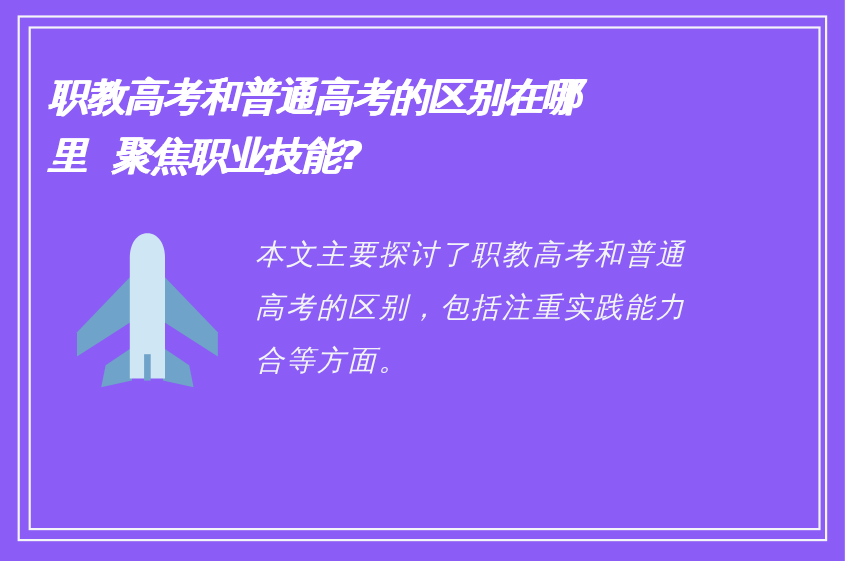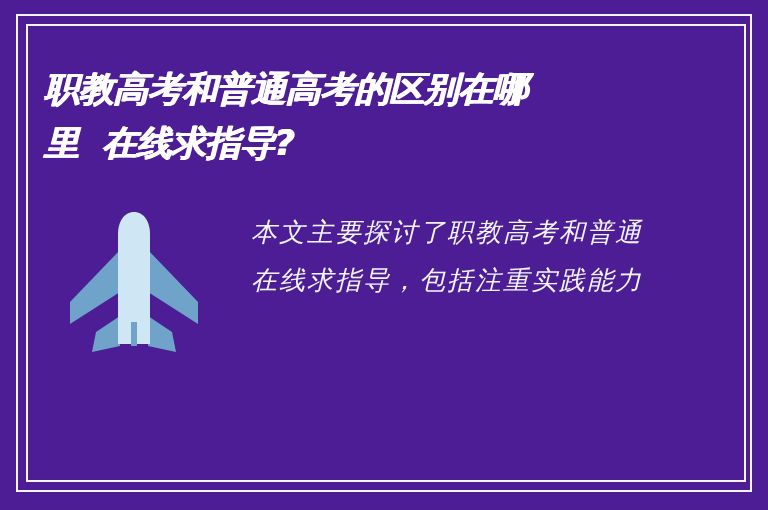--- a/index.html
+++ b/index.html
@@ -10,21 +10,21 @@
     width: 768px;
     height: 510px;
     overflow: hidden;
     font-family: "Liberation Sans", sans-serif;
   }
 
   #poster {
     position: relative;
     width: 768px;
     height: 510px;
-    background: #4c1d95;
+    background: #8b5cf6;
     box-sizing: border-box;
     text-decoration: underline;
   }
 
   
   .frame {
     position: absolute;
     border-style: solid;
     border-color: #f4f5f8;
     pointer-events: none;
@@ -87,34 +87,33 @@
     width: 430px;
   }
   .body-line {
     color: #f2f4f8;
     font-family: "DejaVu Serif", "Liberation Serif", serif;
     font-style: italic;
     font-size: 26px;
     line-height: 48px;
     letter-spacing: 2px;
     white-space: pre;
-    text-align: center;
   }
 </style>
 </head>
 <body>
 
 <div id="poster">
 
   <div class="frame frame-outer"></div>
   <div class="frame frame-inner"></div>
 
   <div class="title-block">
     <div class="title-line">职教高考和普通高考的区别在哪</div>
-    <div class="title-line">里  在线求指导?</div>
+    <div class="title-line">里  聚焦职业技能?</div>
   </div>
 
   <div class="plane-wrap">
     <svg viewBox="0 0 144 152" xmlns="http://www.w3.org/2000/svg">
 
       <polygon points="58,44 58,86 8,118 8,96" fill="#6fa3c9"></polygon>
 
       <polygon points="86,44 86,86 136,118 136,96" fill="#6fa3c9"></polygon>
 
       <polygon points="58,110 58,140 30,146 34,126" fill="#6fa3c9"></polygon>
@@ -122,16 +121,17 @@
       <polygon points="86,110 86,140 114,146 110,126" fill="#6fa3c9"></polygon>
 
       <path d="M72,6 C82,6 88,16 88,28 L88,138 L56,138 L56,28 C56,16 62,6 72,6 Z" fill="#cfe6f5"></path>
 
       <rect x="69" y="116" width="6" height="24" fill="#6fa3c9"></rect>
     </svg>
   </div>
 
   <div class="body-block">
     <div class="body-line">本文主要探讨了职教高考和普通</div>
-    <div class="body-line">在线求指导，包括注重实践能力</div>
+    <div class="body-line">高考的区别，包括注重实践能力</div>
+    <div class="body-line">合等方面。</div>
   </div>
 
 </div>
 
 </body></html>

